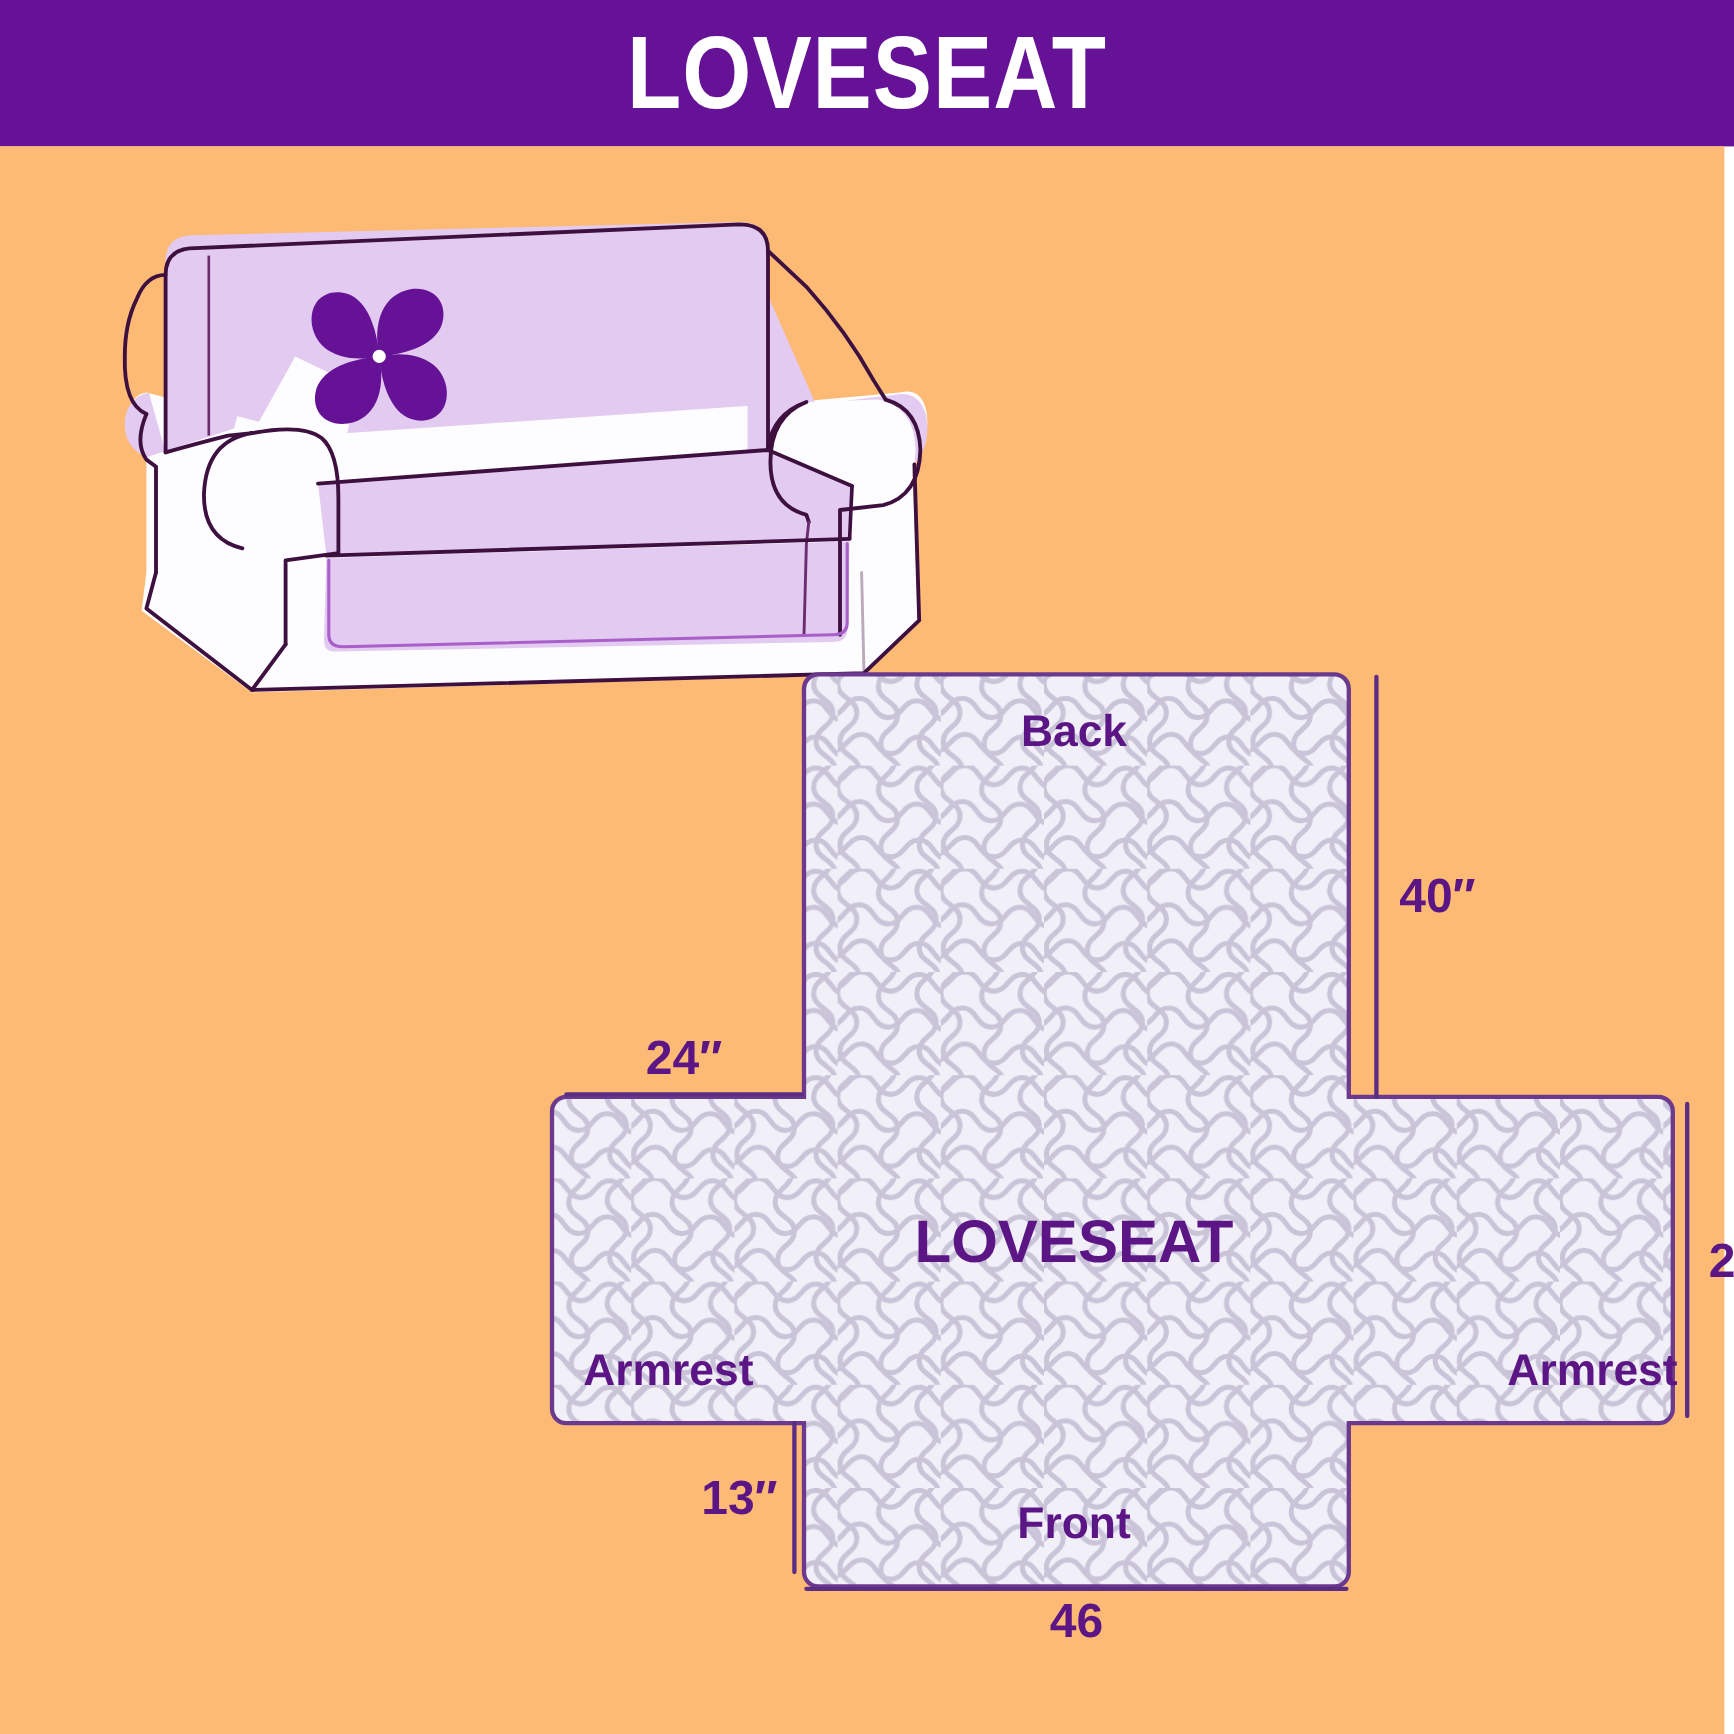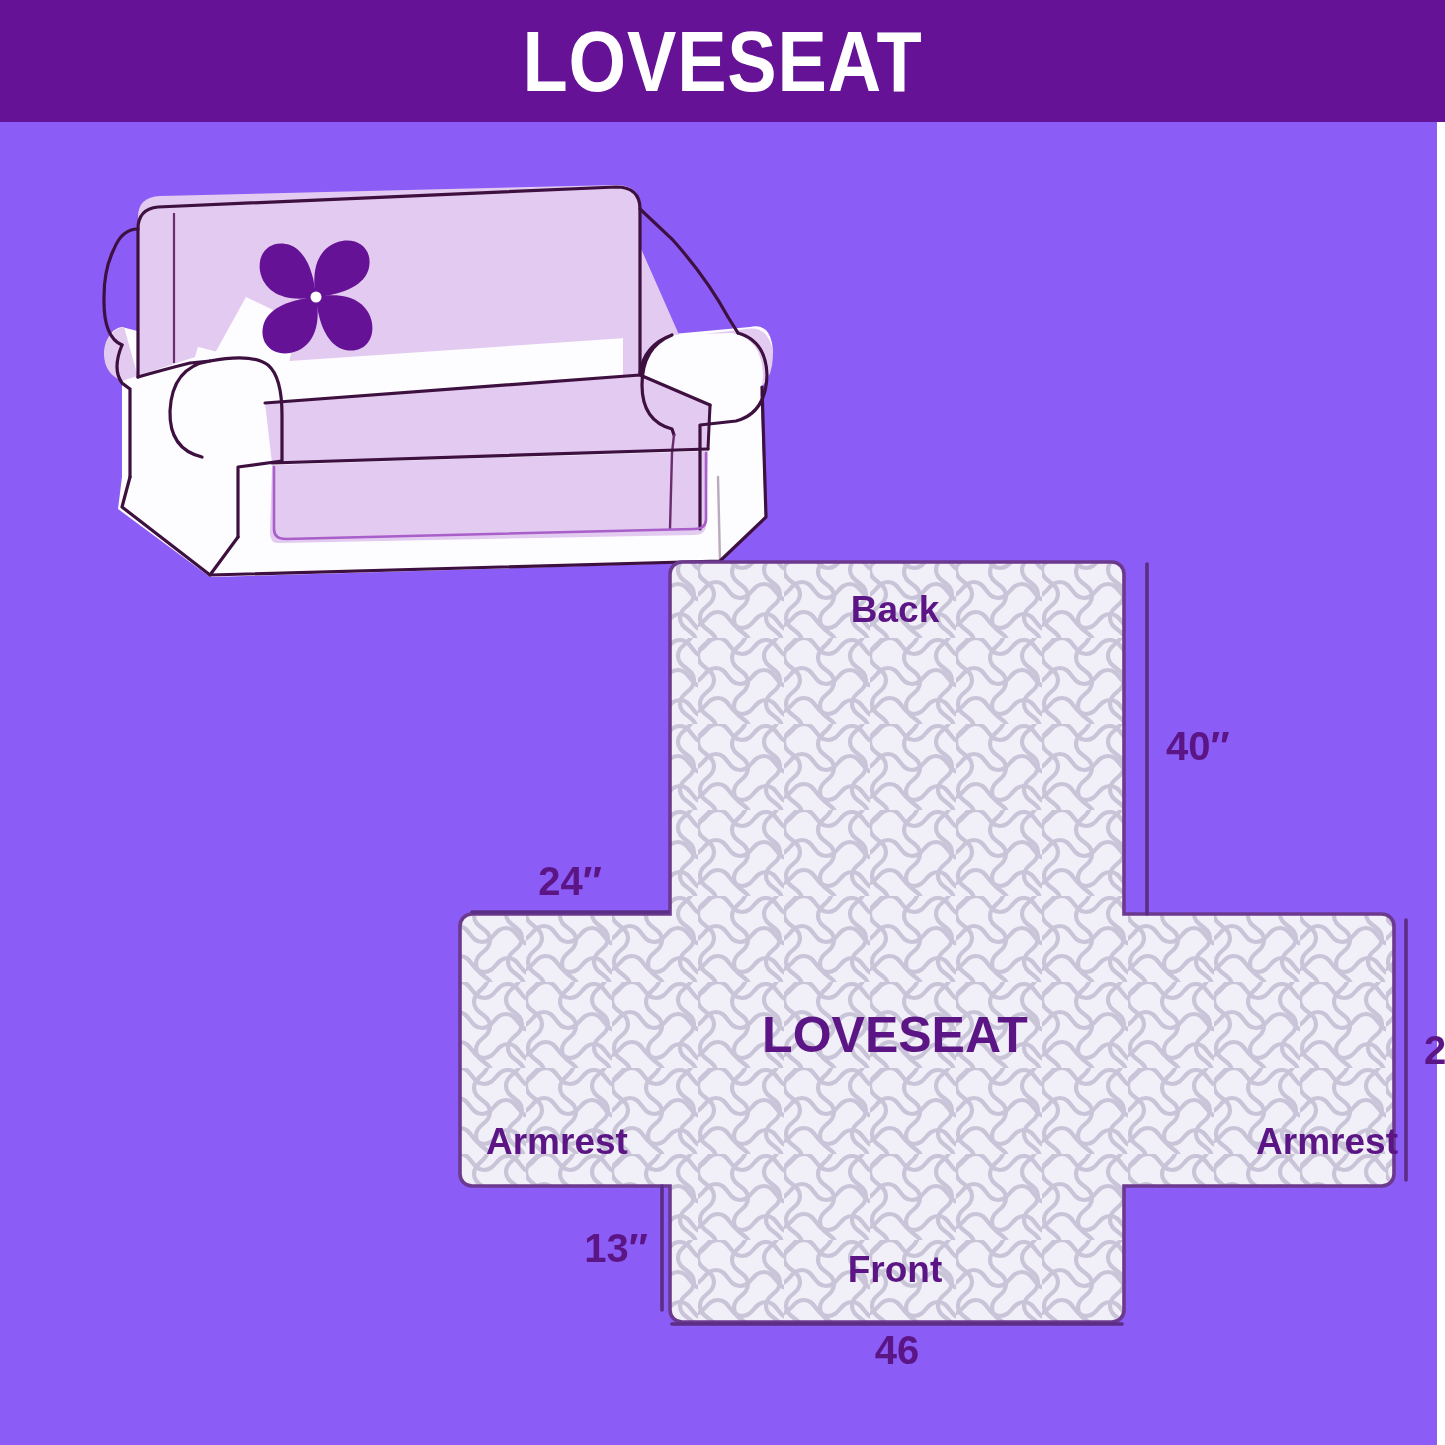--- a/index.html
+++ b/index.html
@@ -39,21 +39,21 @@
     white-space: nowrap;
   }
 
   
   .stage {
     position: absolute;
     left: 0;
     top: 122px;
     width: 1437px;
     height: 1323px;
-    background: #8b5cf6;
+    background: #fdba74;
   }
 
   .sofa-illustration {
     position: absolute;
     left: 60px;
     top: 55px;
     width: 720px;
     height: 460px;
   }
 

